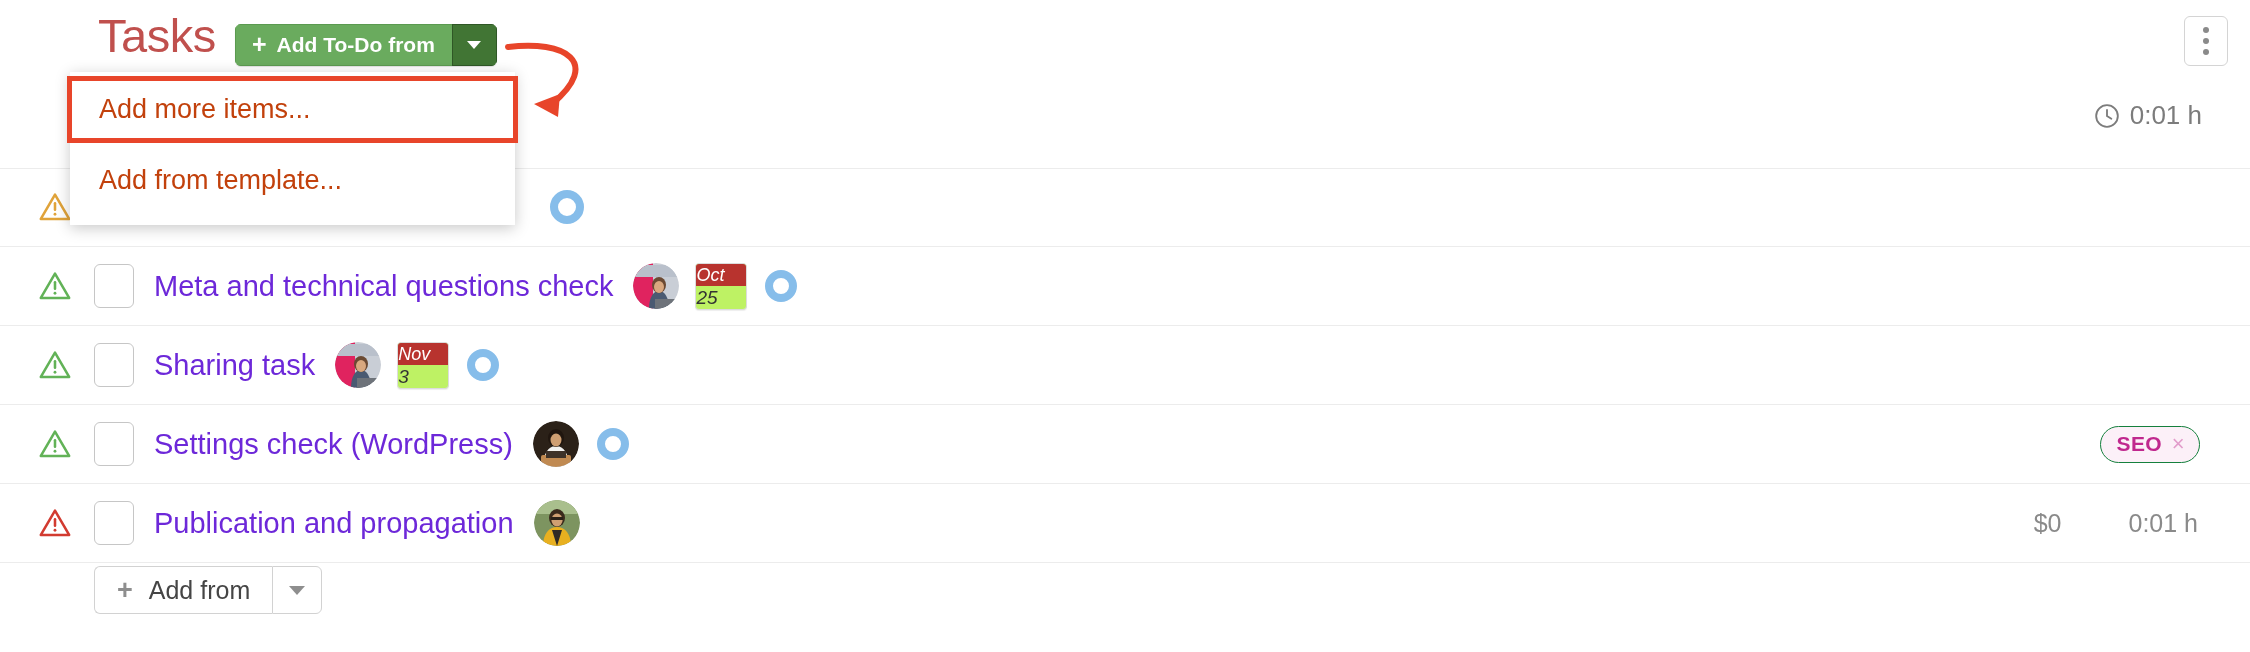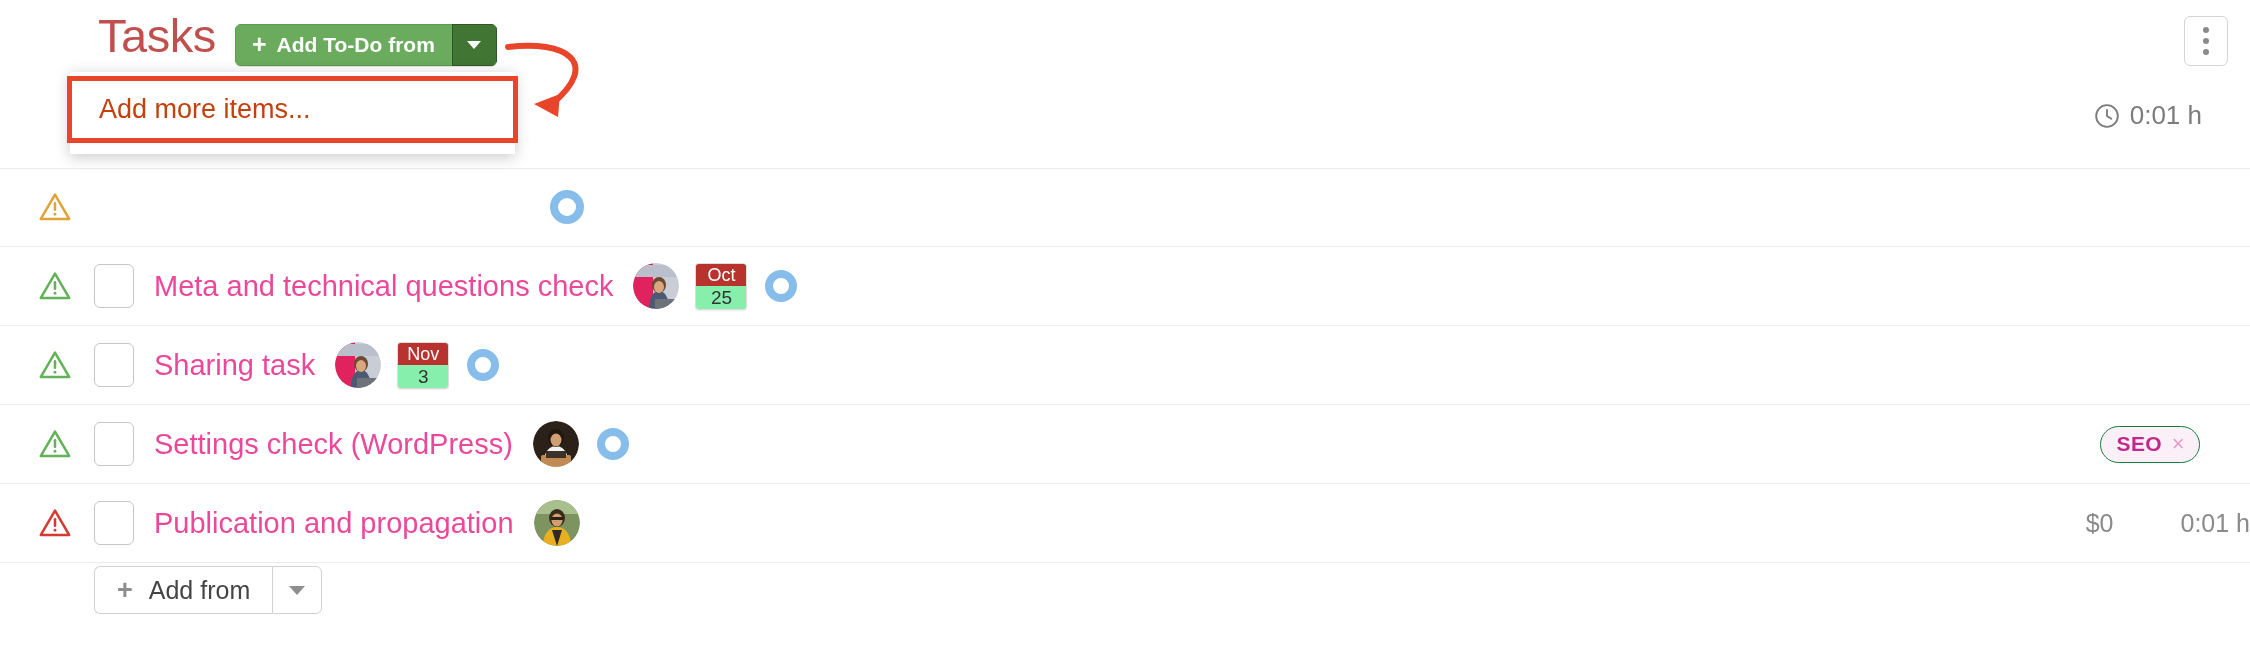--- a/index.html
+++ b/index.html
@@ -78,35 +78,35 @@
     display:flex;align-items:center;
   }
   .warn{
     width:34px;height:34px;margin-left:38px;flex:0 0 auto;display:block;
   }
   .chk{
     width:38px;height:42px;margin-left:22px;flex:0 0 auto;
     border:1px solid #c6c6c6;border-radius:6px;background:#fff;
   }
   .t-name{
-    margin-left:20px;font-size:29px;color:#ec4899;white-space:nowrap;
+    margin-left:20px;font-size:29px;color:#6d28d9;white-space:nowrap;
   }
   .avatar{
     width:46px;height:46px;border-radius:50%;margin-left:20px;flex:0 0 auto;
     background-size:cover;background-position:center;
     box-shadow:0 0 0 1px rgba(0,0,0,.06) inset;
     overflow:hidden;position:relative;
   }
   .avatar svg{display:block;width:46px;height:46px;}
   .datebox{
     margin-left:16px;width:50px;flex:0 0 auto;
     border-radius:4px;overflow:hidden;
-    border:1px solid #dcdcdc;background:#86efac;
+    border:1px solid #dcdcdc;background:#bef264;
     box-shadow:0 1px 1px rgba(0,0,0,.07);
-    text-align:center;font-size:0;
+    font-size:0;font-style:italic;
   }
   .datebox .m{
     display:block;background:#b8332e;color:#fff;
     font-size:18px;line-height:22px;font-weight:400;
   }
   .datebox .d{
     display:block;color:#333;
     font-size:19px;line-height:23px;
   }
   .ring{
@@ -119,21 +119,21 @@
   .tag{
     margin-right:50px;flex:0 0 auto;
     display:inline-flex;align-items:center;gap:10px;
     border:1px solid #15803d;border-radius:999px;
     background:#fcf0f8;color:#c0288e;
     padding:5px 14px 6px 16px;
     font-size:21px;font-weight:bold;letter-spacing:.3px;
   }
   .tag .x{color:#e29ccb;font-weight:normal;font-size:22px;line-height:1;}
   .money{
-    flex:0 0 auto;font-size:25px;color:#8a8a8a;
+    flex:0 0 auto;font-size:25px;color:#8a8a8a;margin-right:52px;
   }
   .money .amt{margin-right:60px;}
 
   
   .addtask-wrap{
     position:absolute;left:94px;top:566px;
     height:48px;display:flex;align-items:stretch;
   }
   .addtask{
     border:1px solid #d2d2d2;border-right:none;
@@ -365,20 +365,23 @@
   </div>
   <div class="addtask-caret">
     <span class="caret-grey"></span>
   </div>
 </div>
 
 <div class="menu">
   <div class="menu-item">
     <span>Add more items...</span>
   </div>
+  <div class="menu-item gap">
+    <span>Add from template...</span>
+  </div>
 </div>
 
 <div class="hl-box"></div>
 
 <svg class="anno-arrow" viewBox="0 0 140 120">
   <path d="M18 27 C 75 20, 112 42, 62 84" fill="none" stroke="#e8452a" stroke-width="6" stroke-linecap="round"></path>
   <path d="M68 97 L 44 84 L 70 74 Z" fill="#e8452a"></path>
 </svg>
 
 </body></html>

